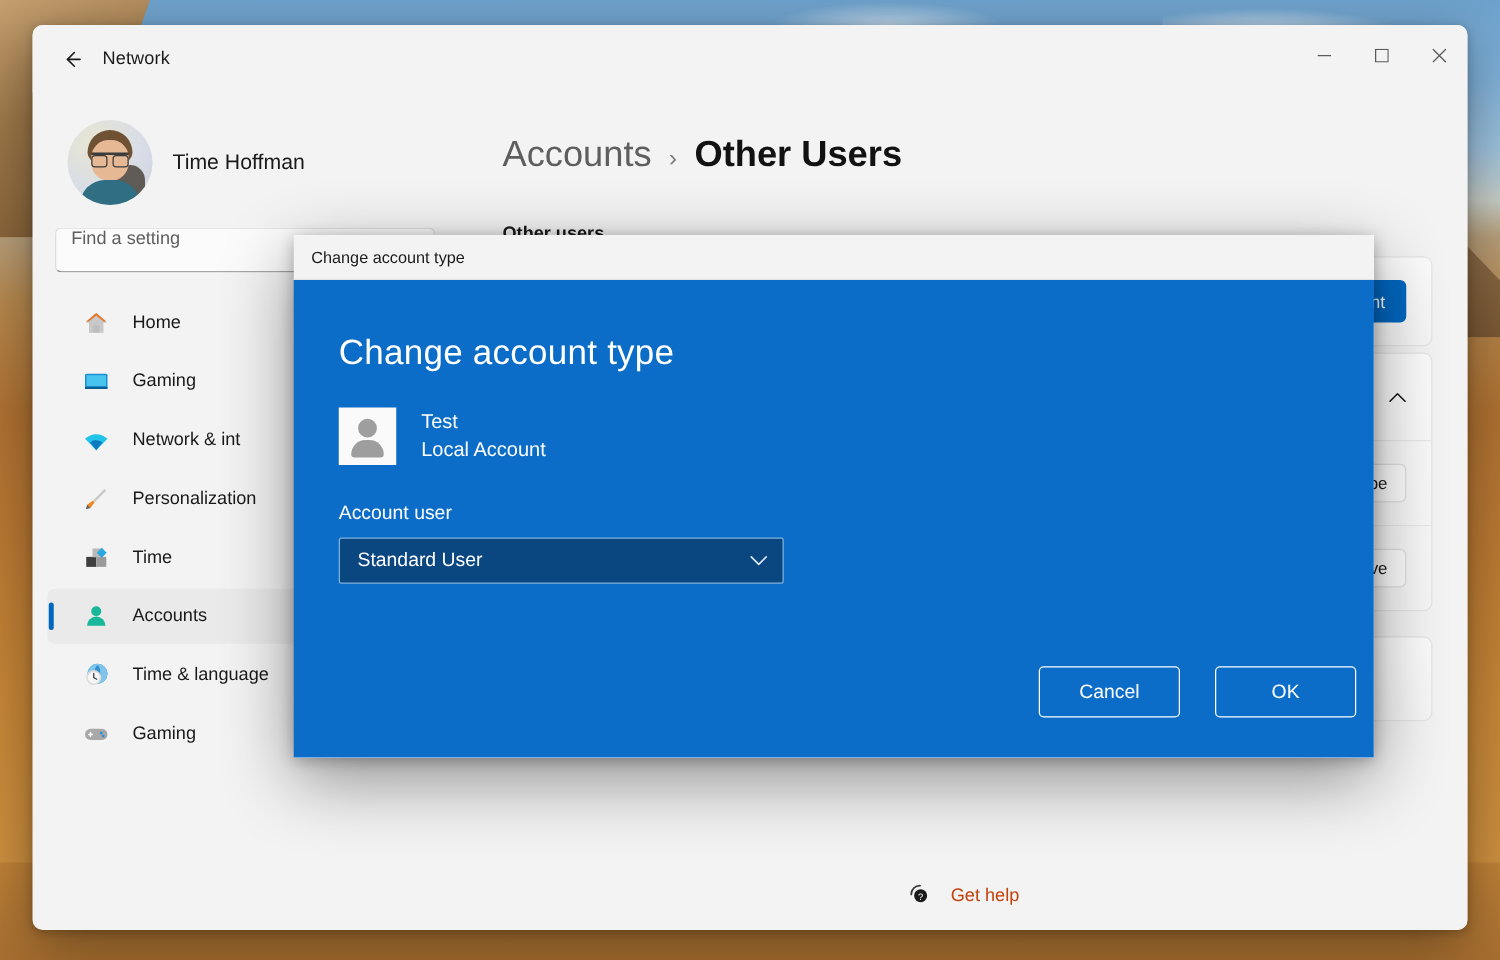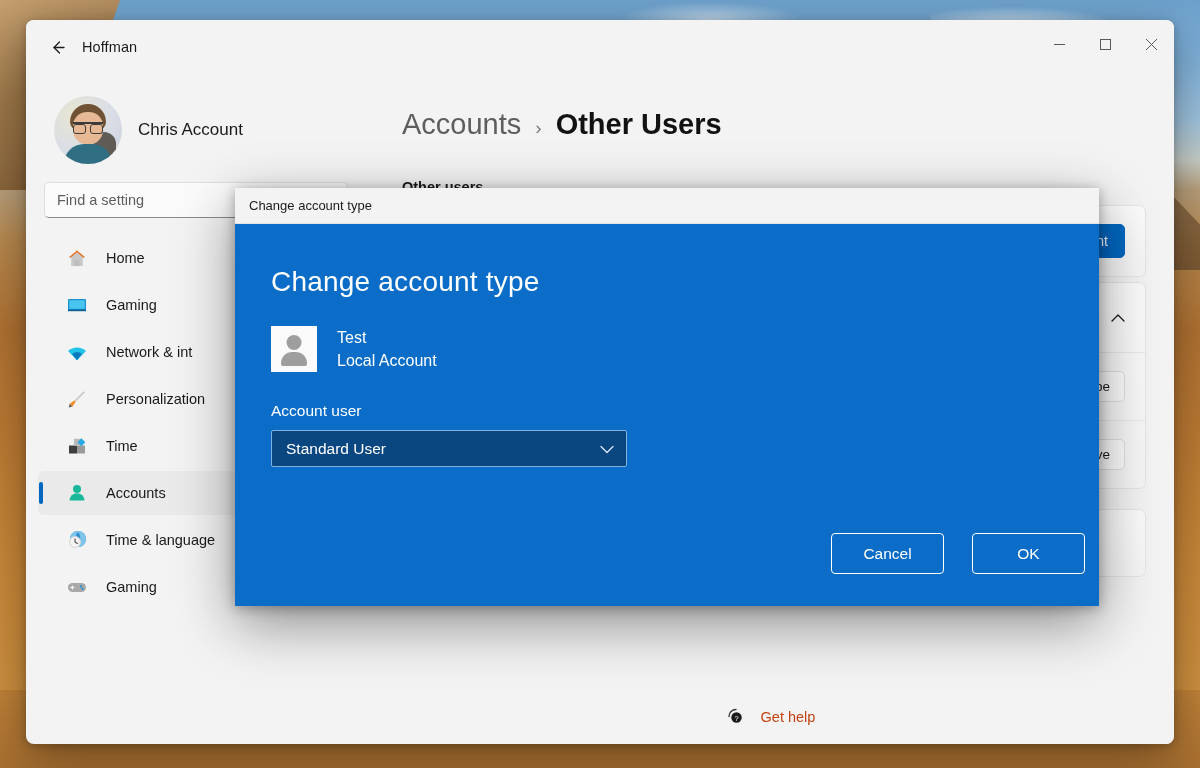--- a/index.html
+++ b/index.html
@@ -111,21 +111,21 @@
   #avatar-shadow {
     position: absolute; right: 6px; bottom: 6px; width: 24px; height: 26px;
     background: #4a443c; border-radius: 12px 12px 6px 6px; opacity: .85;
   }
   #profile-name { font-size: 17px; color: #1a1a1a; }
 
   #search-wrap { padding: 0 10px 0 8px; }
   #search-box {
     height: 36px; background: #fbfbfb; border: 1px solid #dedede;
     border-bottom: 1px solid #8a8a8a; border-radius: 5px;
-    display: flex; align-items: center; padding: 0 12px;
+    display: flex; align-items: flex-start; padding: 0 12px;
   }
   #search-input {
     border: 0; outline: 0; background: transparent; width: 100%;
     font-family: inherit; font-size: 14.5px; color: #1a1a1a;
   }
   #search-input::placeholder { color: #5e5e5e; }
 
   #nav { margin-top: 18px; text-align: center; }
   .nav-item {
     position: relative; height: 44px; margin: 3px 6px 3px 2px;
@@ -242,21 +242,21 @@
 
   <div id="settings-window">
 
     <div id="titlebar">
       <div id="back-button">
         <svg width="17" height="17" viewBox="0 0 17 17" aria-hidden="true">
           <path d="M10.5 3L5 8.5l5.5 5.5" fill="none" stroke="currentColor" stroke-width="1.3" stroke-linecap="round" stroke-linejoin="round"></path>
           <path d="M5 8.5h10" stroke="currentColor" stroke-width="1.3" stroke-linecap="round"></path>
         </svg>
       </div>
-      <div id="titlebar-title">Hoffman</div>
+      <div id="titlebar-title">Network</div>
       <div id="window-controls">
         <div class="win-ctrl" id="wc-min">
           <svg width="11" height="11" viewBox="0 0 11 11">
               <path d="M0 5.5h11" stroke="currentColor" stroke-width="1"></path>
             </svg>
         </div>
         <div class="win-ctrl" id="wc-max">
           <svg width="11" height="11" viewBox="0 0 11 11">
               <rect x="0.5" y="0.5" width="10" height="10" fill="none" stroke="currentColor" stroke-width="1"></rect>
             </svg>
@@ -274,21 +274,21 @@
       <div id="sidebar">
 
         <div id="profile">
           <div id="avatar">
             <div id="avatar-shadow"></div>
             <div id="avatar-hair"></div>
             <div id="avatar-face"></div>
             <div id="avatar-glasses"></div>
             <div id="avatar-body"></div>
           </div>
-          <div id="profile-name">Chris Account</div>
+          <div id="profile-name">Time Hoffman</div>
         </div>
 
         <div id="search-wrap">
           <div id="search-box">
             <input id="search-input" type="text" placeholder="Find a setting" style="">
           </div>
         </div>
 
         <div id="nav">
 

